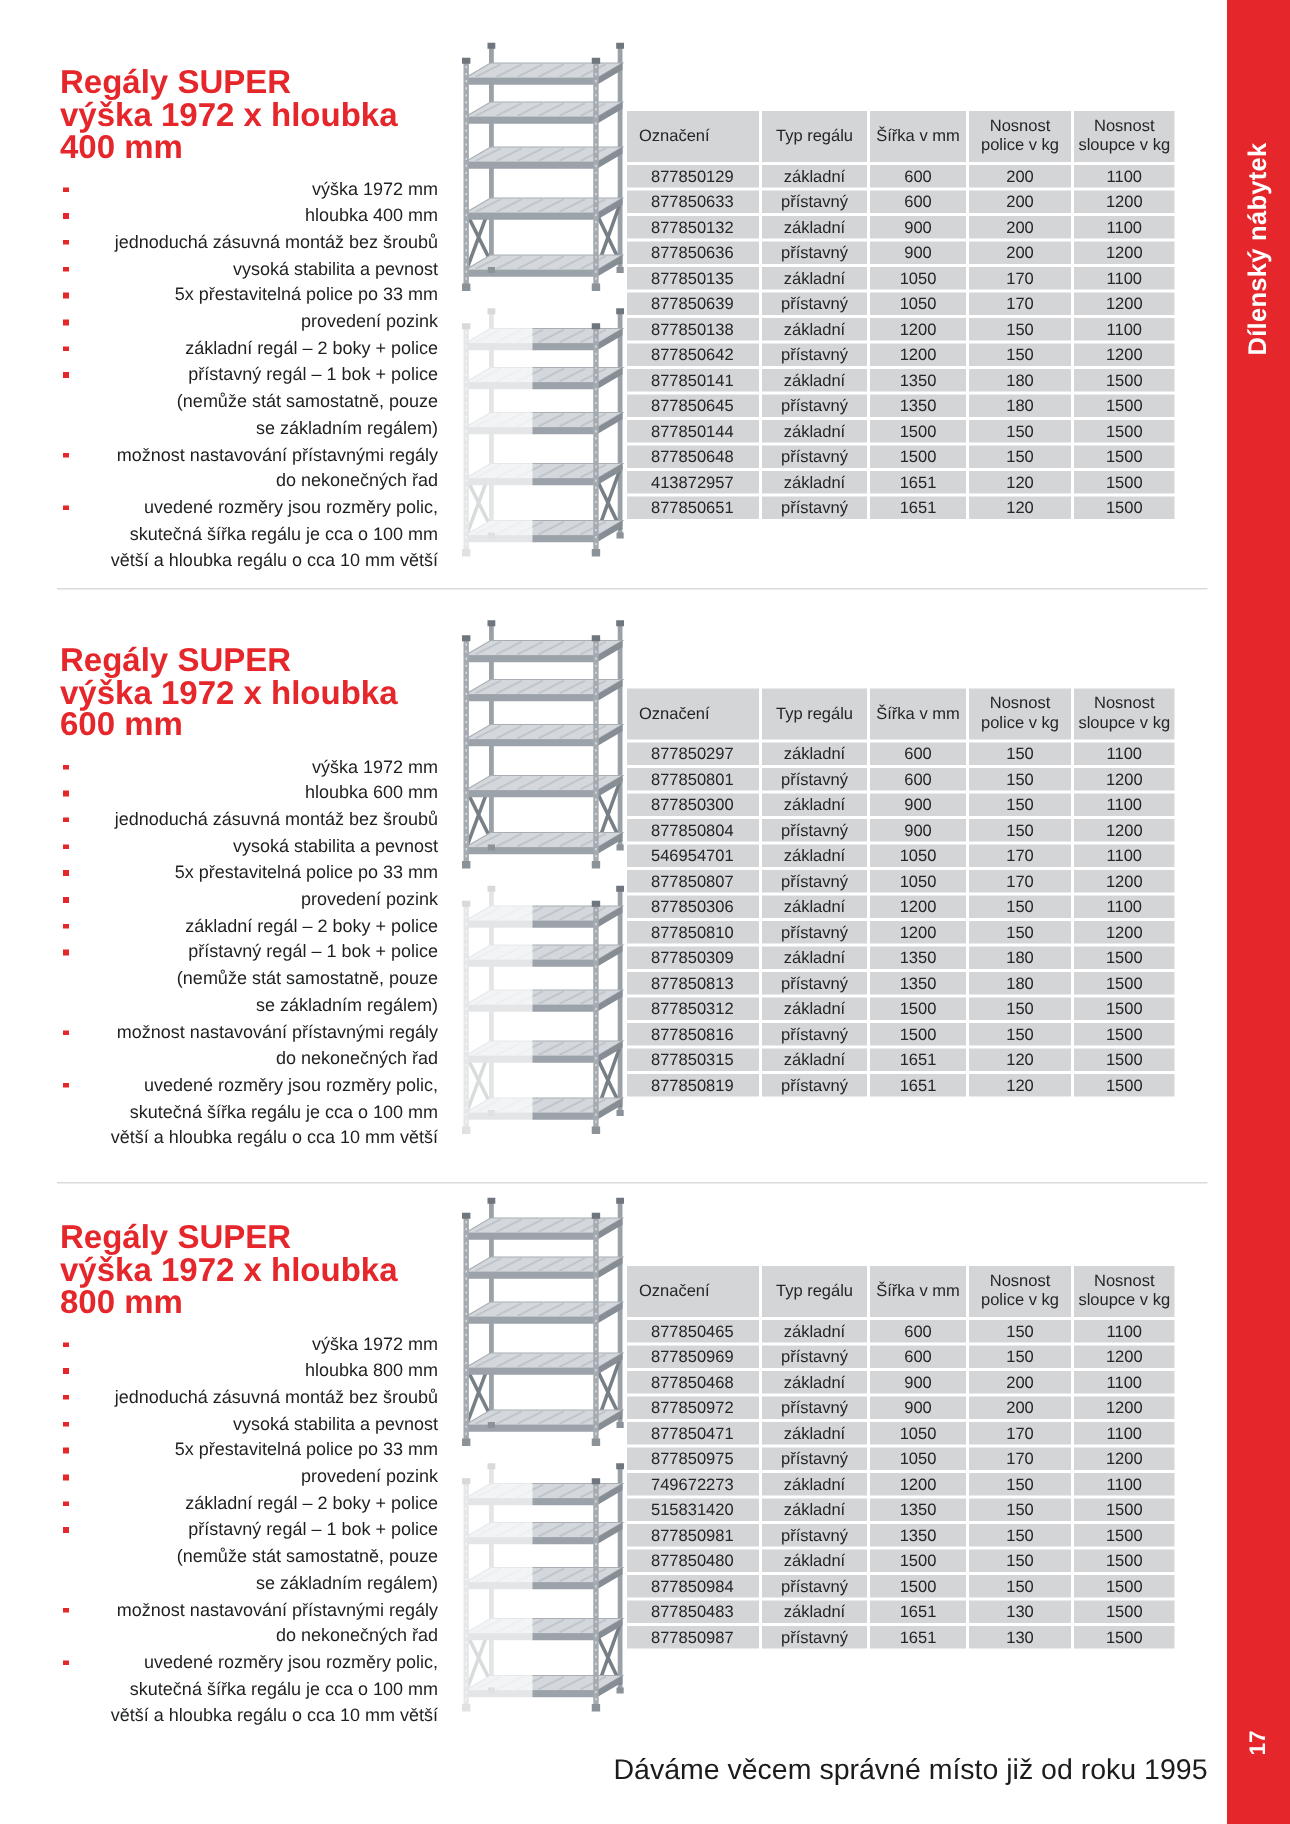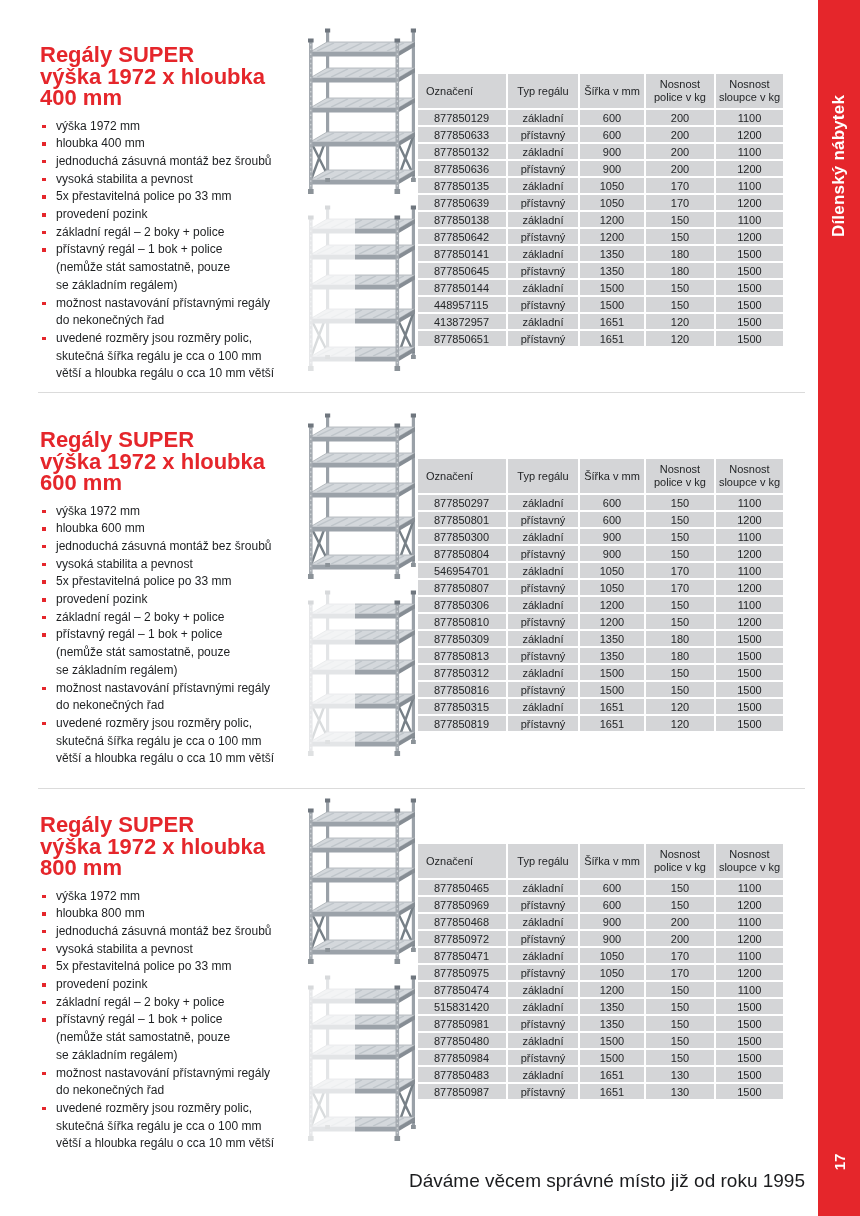--- a/index.html
+++ b/index.html
@@ -20,21 +20,21 @@
     color:#fff;font-size:15px;font-weight:bold;white-space:nowrap;}
 
   
   section.sec{position:absolute;left:40px;width:765px;height:360px;}
   section.sec:nth-of-type(1){top:44px;}
   section.sec:nth-of-type(2){top:429px;}
   section.sec:nth-of-type(3){top:814px;}
 
   .col-text{position:absolute;left:0;top:0;width:252px;}
   .sec h2{margin:0;font-size:22px;line-height:21.5px;font-weight:bold;color:var(--red);}
-  .features{margin:9px 0 0;padding:0;list-style:none;}
+  .features{margin:9px 0 0;padding:0;list-style:none;text-align:right;}
   .features li{position:relative;padding-left:16px;font-size:12px;line-height:17.7px;
     color:#1d1f21;white-space:pre-line;}
   .features li::before{content:"";position:absolute;left:2px;top:7px;width:3.5px;height:3.5px;
     background:var(--red);}
 
   .col-image{position:absolute;left:244px;top:-16px;width:152px;text-align:center;}
   .rack{display:block;width:118px;height:168px;margin:0 auto;}
   .rack + .rack{margin-top:9px;}
 
   .col-table{position:absolute;left:376px;top:12px;width:369px;margin-top:16px;}
@@ -232,21 +232,21 @@
                 <td>1500</td>
               </tr>
               <tr>
                 <td>877850144</td>
                 <td>základní</td>
                 <td>1500</td>
                 <td>150</td>
                 <td>1500</td>
               </tr>
               <tr>
-                <td>448957115</td>
+                <td>877850648</td>
                 <td>přístavný</td>
                 <td>1500</td>
                 <td>150</td>
                 <td>1500</td>
               </tr>
               <tr>
                 <td>413872957</td>
                 <td>základní</td>
                 <td>1651</td>
                 <td>120</td>
@@ -507,21 +507,21 @@
                 <td>1100</td>
               </tr>
               <tr>
                 <td>877850975</td>
                 <td>přístavný</td>
                 <td>1050</td>
                 <td>170</td>
                 <td>1200</td>
               </tr>
               <tr>
-                <td>877850474</td>
+                <td>749672273</td>
                 <td>základní</td>
                 <td>1200</td>
                 <td>150</td>
                 <td>1100</td>
               </tr>
               <tr>
                 <td>515831420</td>
                 <td>základní</td>
                 <td>1350</td>
                 <td>150</td>

